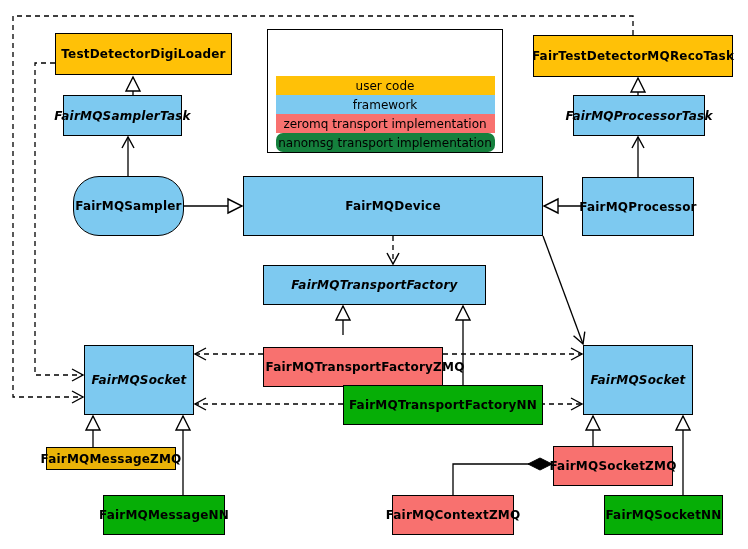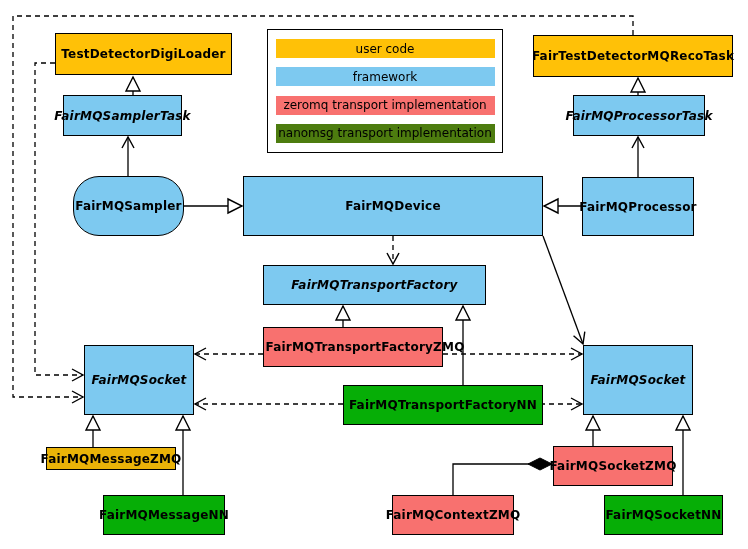--- a/index.html
+++ b/index.html
@@ -69,30 +69,30 @@
 
   <div id="nodes-layer">
       <div class="node" style="left: 55px; top: 33px; width: 177px; height: 42px; background-color: rgb(255, 193, 7);">TestDetectorDigiLoader</div>
       <div class="node" style="left: 533px; top: 35px; width: 200px; height: 42px; background-color: rgb(255, 193, 7);">FairTestDetectorMQRecoTask</div>
       <div class="node abstract" style="left: 63px; top: 95px; width: 119px; height: 41px; background-color: rgb(125, 201, 240);">FairMQSamplerTask</div>
       <div class="node abstract" style="left: 573px; top: 95px; width: 132px; height: 41px; background-color: rgb(125, 201, 240);">FairMQProcessorTask</div>
       <div class="node" style="left: 73px; top: 176px; width: 111px; height: 60px; background-color: rgb(125, 201, 240); border-radius: 26px;">FairMQSampler</div>
       <div class="node" style="left: 243px; top: 176px; width: 300px; height: 60px; background-color: rgb(125, 201, 240);">FairMQDevice</div>
       <div class="node" style="left: 582px; top: 177px; width: 112px; height: 59px; background-color: rgb(125, 201, 240);">FairMQProcessor</div>
       <div class="node abstract" style="left: 263px; top: 265px; width: 223px; height: 40px; background-color: rgb(125, 201, 240);">FairMQTransportFactory</div>
-      <div class="node" style="left: 263px; top: 327px; width: 180px; height: 40px; background-color: rgb(248, 113, 111); padding-left: 24px;">FairMQTransportFactoryZMQ</div>
+      <div class="node" style="left: 263px; top: 347px; width: 180px; height: 40px; background-color: rgb(248, 113, 111); padding-left: 24px;">FairMQTransportFactoryZMQ</div>
       <div class="node" style="left: 343px; top: 385px; width: 200px; height: 40px; background-color: rgb(6, 174, 6);">FairMQTransportFactoryNN</div>
       <div class="node abstract" style="left: 84px; top: 345px; width: 110px; height: 70px; background-color: rgb(125, 201, 240);">FairMQSocket</div>
       <div class="node abstract" style="left: 583px; top: 345px; width: 110px; height: 70px; background-color: rgb(125, 201, 240);">FairMQSocket</div>
       <div class="node" style="left: 46px; top: 447px; width: 130px; height: 23px; background-color: #eab308;">FairMQMessageZMQ</div>
       <div class="node" style="left: 103px; top: 495px; width: 122px; height: 40px; background-color: rgb(6, 174, 6);">FairMQMessageNN</div>
       <div class="node" style="left: 553px; top: 446px; width: 120px; height: 40px; background-color: rgb(248, 113, 111);">FairMQSocketZMQ</div>
       <div class="node" style="left: 392px; top: 495px; width: 122px; height: 40px; background-color: rgb(248, 113, 111);">FairMQContextZMQ</div>
       <div class="node" style="left: 604px; top: 495px; width: 119px; height: 40px; background-color: rgb(6, 174, 6);">FairMQSocketNN</div>
     </div>
 
-  <div class="legend" id="legend-box" style="left: 267px; top: 29px; width: 236px; height: 124px;">
+  <div class="legend" id="legend-box" style="left: 267px; top: 29px; width: 236px; height: 124px; justify-content: flex-end;">
       <div class="legend-item" style="background-color: rgb(255, 193, 7);">user code</div>
       <div class="legend-item" style="background-color: rgb(125, 201, 240);">framework</div>
       <div class="legend-item" style="background-color: rgb(248, 113, 111);">zeromq transport implementation</div>
-      <div class="legend-item" style="background-color: #4d7c0f;">nanomsg transport implementation</div>
+      <div class="legend-item" style="background-color: #15803d; border-radius: 7px;">nanomsg transport implementation</div>
     </div>
 </div>
 
 </body></html>

